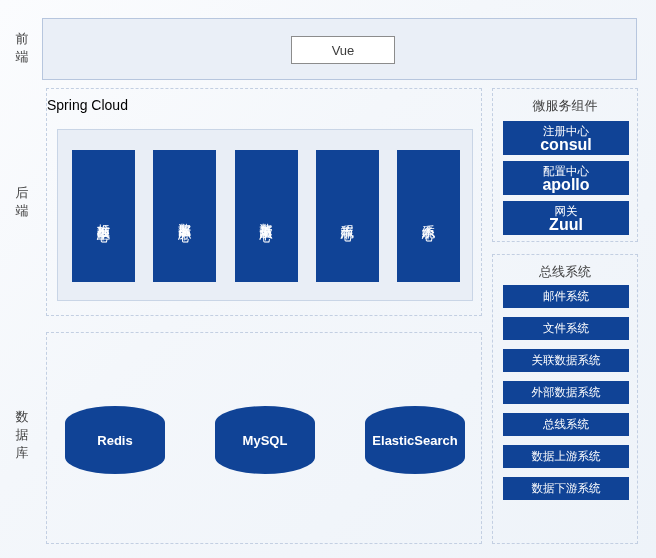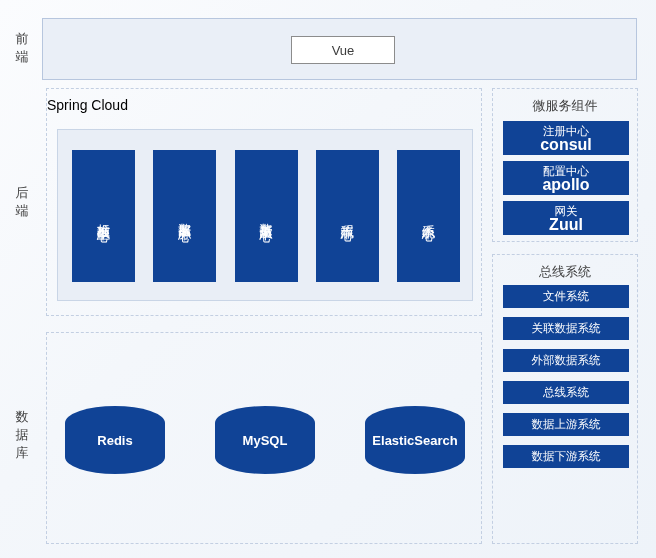--- a/index.html
+++ b/index.html
@@ -292,20 +292,21 @@
       <div class="micro-item">
         <span class="line1">网关</span>
         <span class="line2">Zuul</span>
       </div>
     </div>
   </div>
 
   <div class="integration-panel">
     <div class="panel-title">总线系统</div>
     <div class="integration-list">
+      <div class="integration-item">邮件系统</div>
       <div class="integration-item">文件系统</div>
       <div class="integration-item">关联数据系统</div>
       <div class="integration-item">外部数据系统</div>
       <div class="integration-item">总线系统</div>
       <div class="integration-item">数据上游系统</div>
       <div class="integration-item">数据下游系统</div>
     </div>
   </div>
 
   <div class="database-region">

